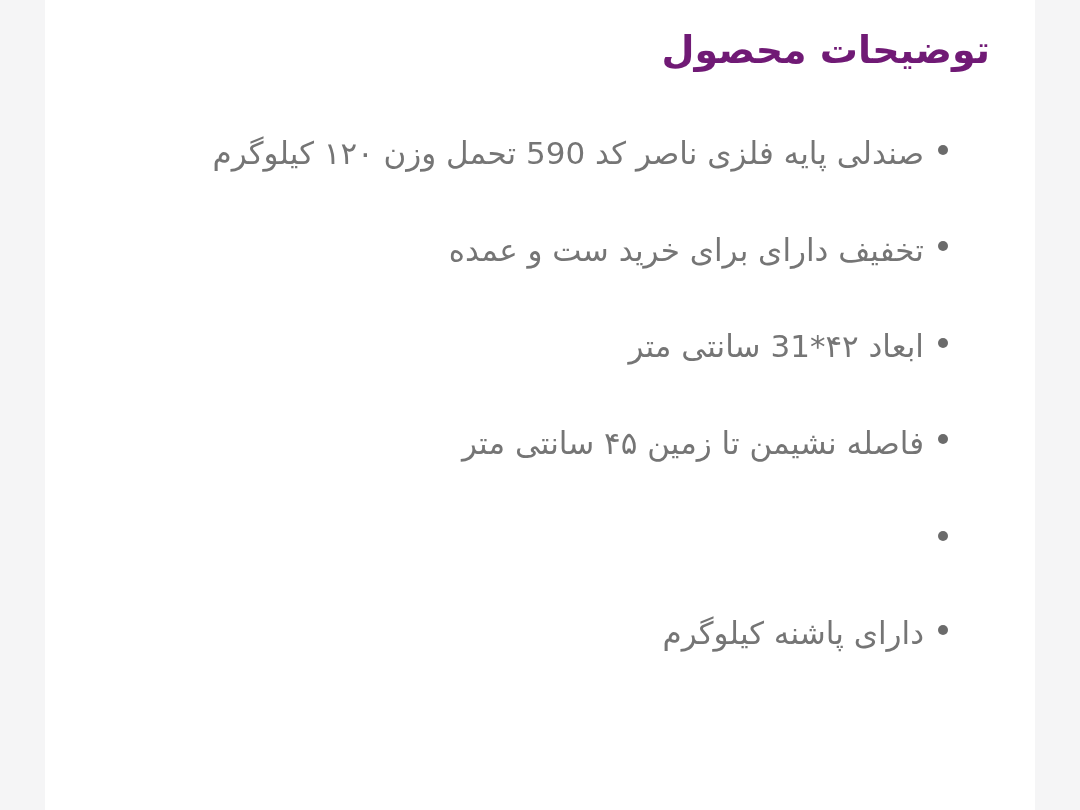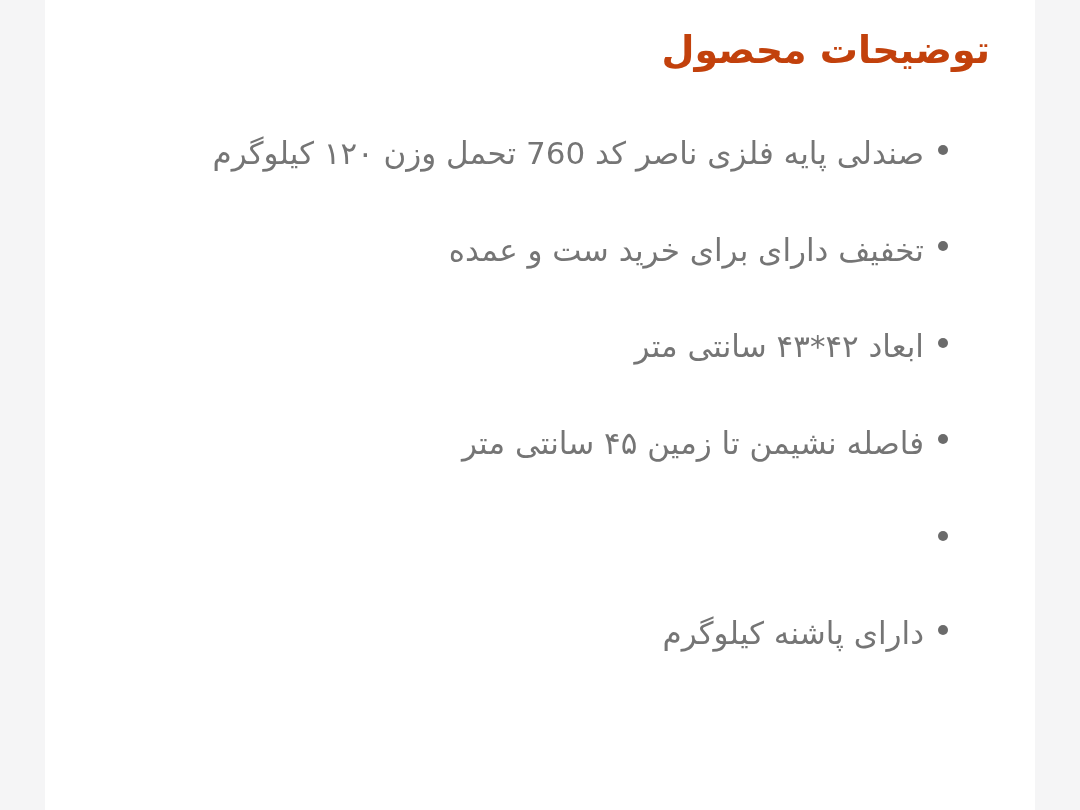--- a/index.html
+++ b/index.html
@@ -21,21 +21,21 @@
     top: 0;
     width: 990px;
     height: 810px;
     background: #ffffff;
     padding: 26px 45px 0 45px;
     direction: rtl;
   }
   .section-title {
     font-size: 38px;
     font-weight: bold;
-    color: #c2410c;
+    color: #701a75;
     text-align: right;
     line-height: 48px;
     direction: rtl;
   }
   .desc-list {
     list-style: none;
     margin-top: 56px;
     padding-right: 42px;
     direction: rtl;
   }
@@ -62,21 +62,21 @@
     vertical-align: middle;
   }
 </style>
 </head>
 <body>
 
 <div class="page">
   <div class="card">
     <h2 class="section-title">توضیحات محصول</h2>
     <ul class="desc-list">
-        <li><span class="bullet-dot"></span><span class="item-text">صندلی پایه فلزی ناصر کد 760 تحمل وزن ۱۲۰ کیلوگرم</span></li>
+        <li><span class="bullet-dot"></span><span class="item-text">صندلی پایه فلزی ناصر کد 590 تحمل وزن ۱۲۰ کیلوگرم</span></li>
         <li><span class="bullet-dot"></span><span class="item-text">تخفیف دارای برای خرید ست و عمده</span></li>
-        <li><span class="bullet-dot"></span><span class="item-text">ابعاد ۴۲*۴۳ سانتی متر</span></li>
+        <li><span class="bullet-dot"></span><span class="item-text">ابعاد ۴۲*31 سانتی متر</span></li>
         <li><span class="bullet-dot"></span><span class="item-text">فاصله نشیمن تا زمین ۴۵ سانتی متر</span></li>
         <li><span class="bullet-dot"></span></li>
         <li><span class="bullet-dot"></span><span class="item-text">دارای پاشنه کیلوگرم</span></li>
       </ul>
   </div>
 </div>
 
 </body></html>

